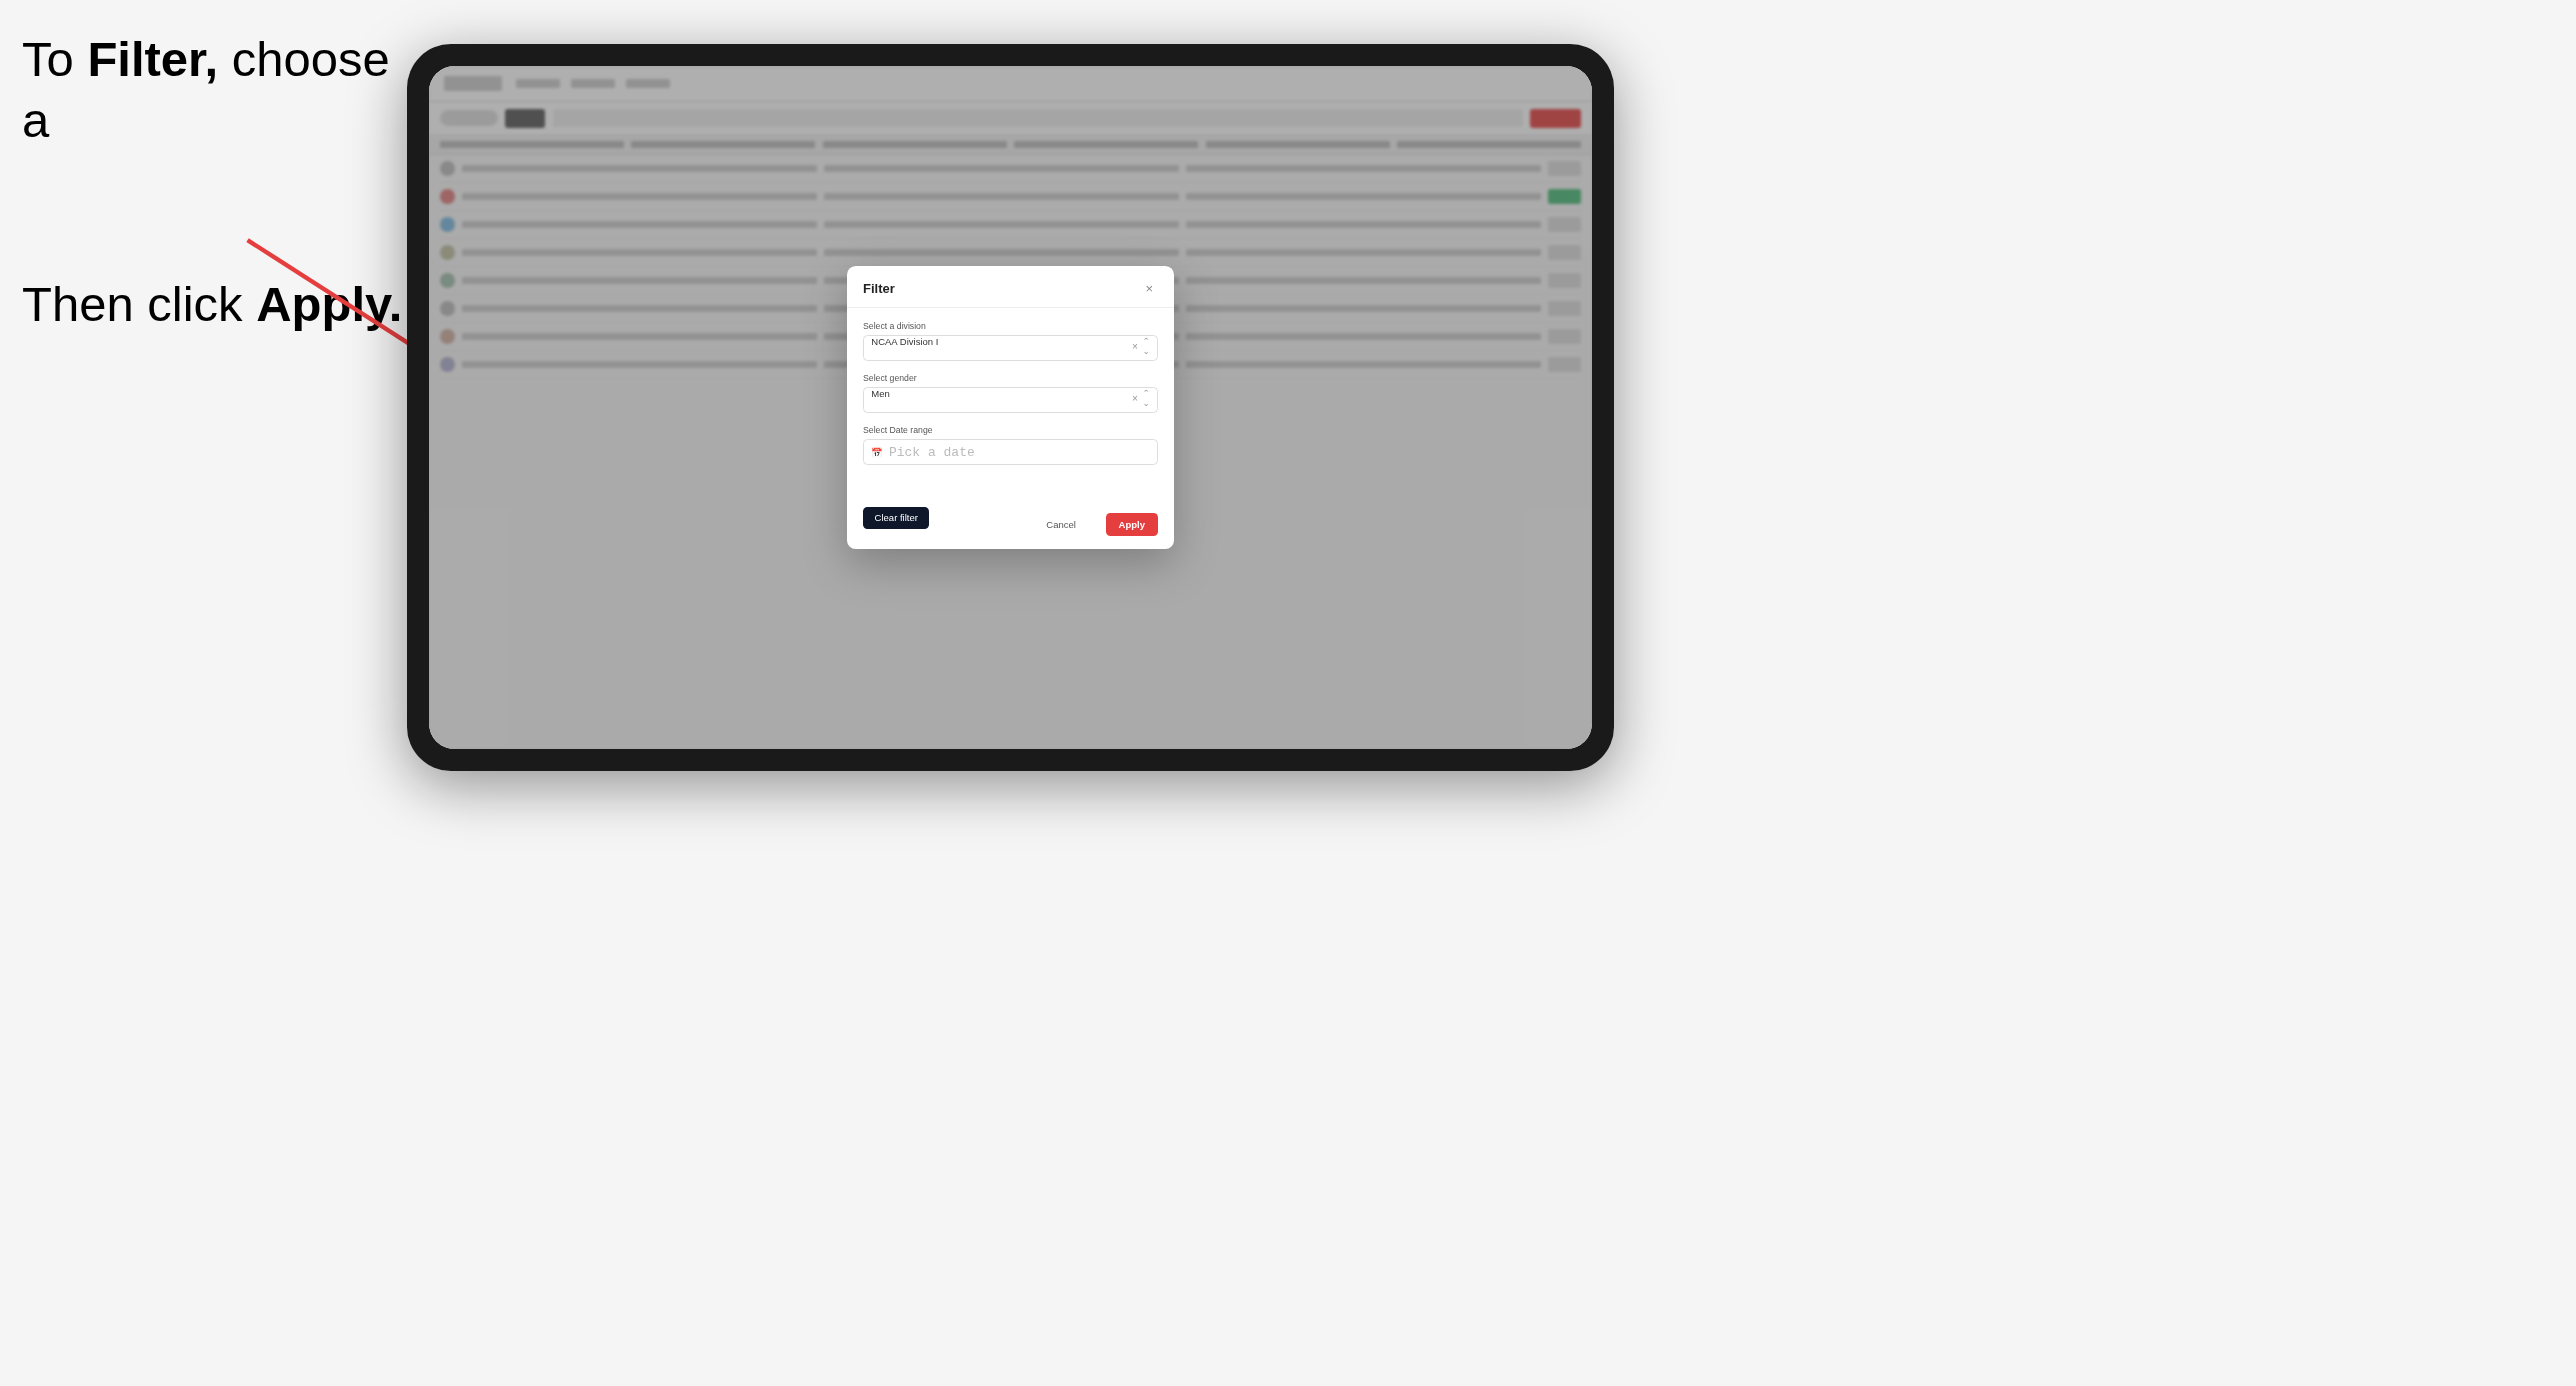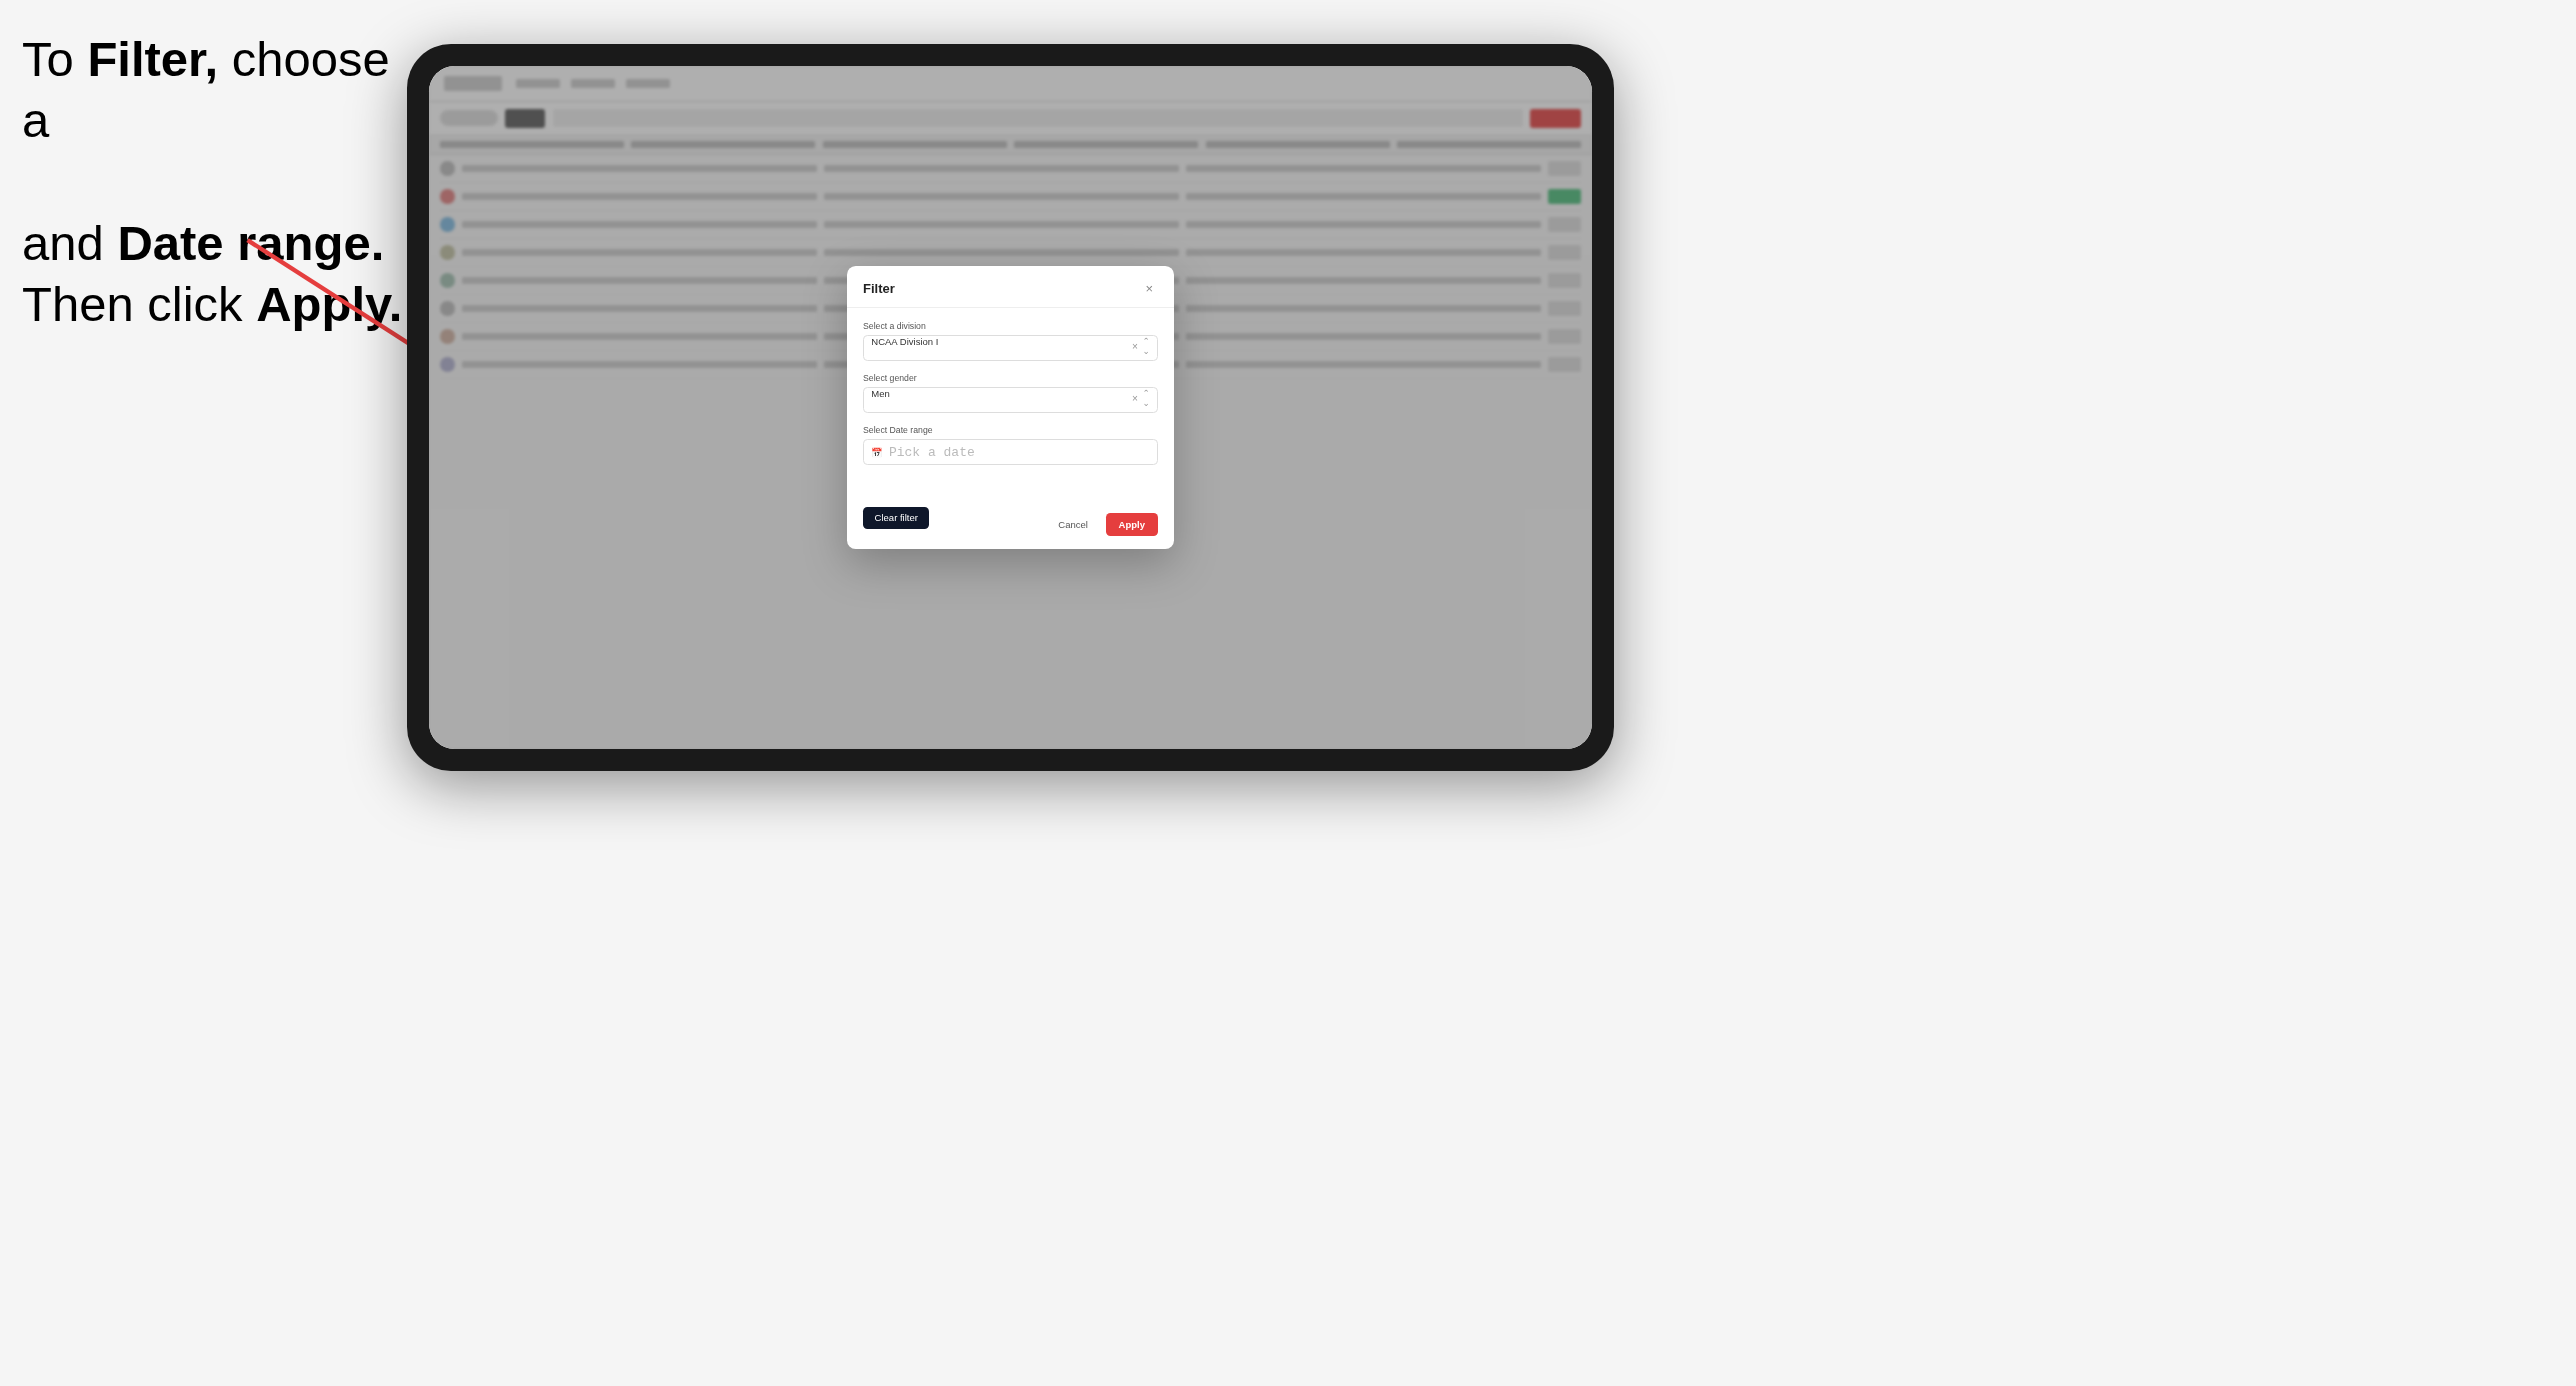--- a/index.html
+++ b/index.html
@@ -295,21 +295,21 @@
       color: #fff;
       border: none;
       border-radius: 4.4px;
       padding: 5.8px 11.6px;
       font-size: 9.5px;
       font-weight: 500;
       cursor: pointer;
     }
     .footer-right {
       display: flex;
-      gap: 9px;
+      gap: 21px;
       align-items: center;
       margin-top: 13px;
     }
     .btn-cancel {
       background: none;
       border: none;
       color: #555;
       font-size: 9.5px;
       cursor: pointer;
       padding: 5.8px 8.7px;
@@ -324,21 +324,21 @@
       font-weight: 600;
       cursor: pointer;
     }
   </style>
 </head>
 <body>
 
 <div class="instruction-text">
   <span>To <span class="bold">Filter,</span> choose a</span><br>
   <br>
-  <span>and <span class="bold">Date range.</span></span><br>
+  <br>
   <span>Then click <span class="bold">Apply.</span></span>
 </div>
 
 <svg class="arrow-container" viewBox="0 0 1200 900" xmlns="http://www.w3.org/2000/svg">
   <defs>
     <marker id="arrowhead" markerWidth="10" markerHeight="7" refX="10" refY="3.5" orient="auto">
       <polygon points="0 0, 10 3.5, 0 7" fill="#e53e3e"></polygon>
     </marker>
   </defs>
   <line x1="310" y1="290" x2="700" y2="540" stroke="#e53e3e" stroke-width="6" marker-end="url(#arrowhead)"></line>

